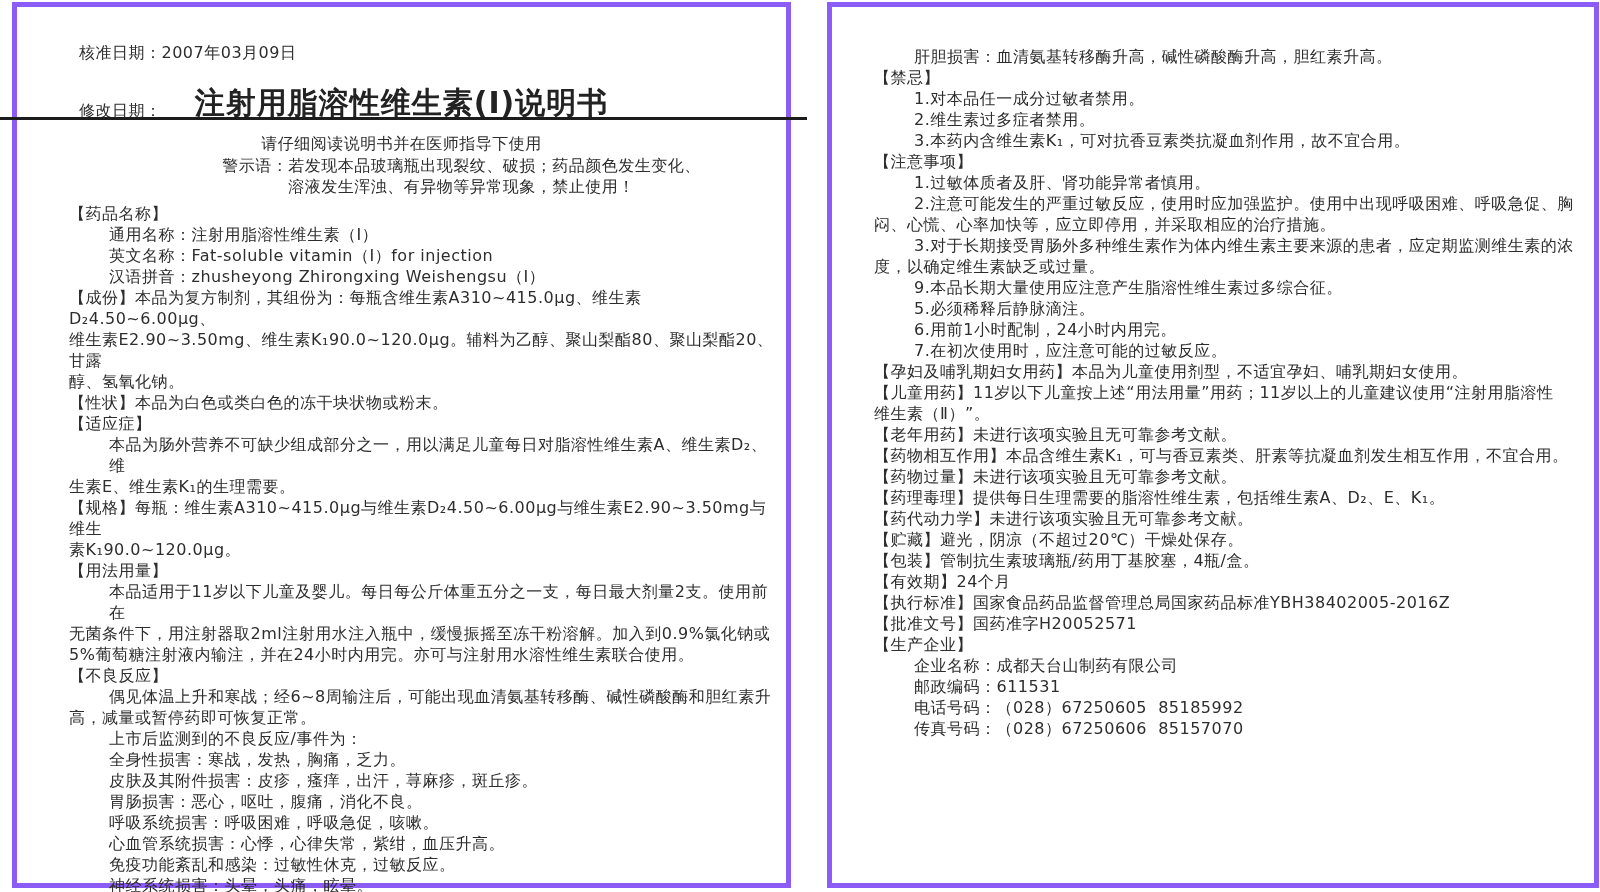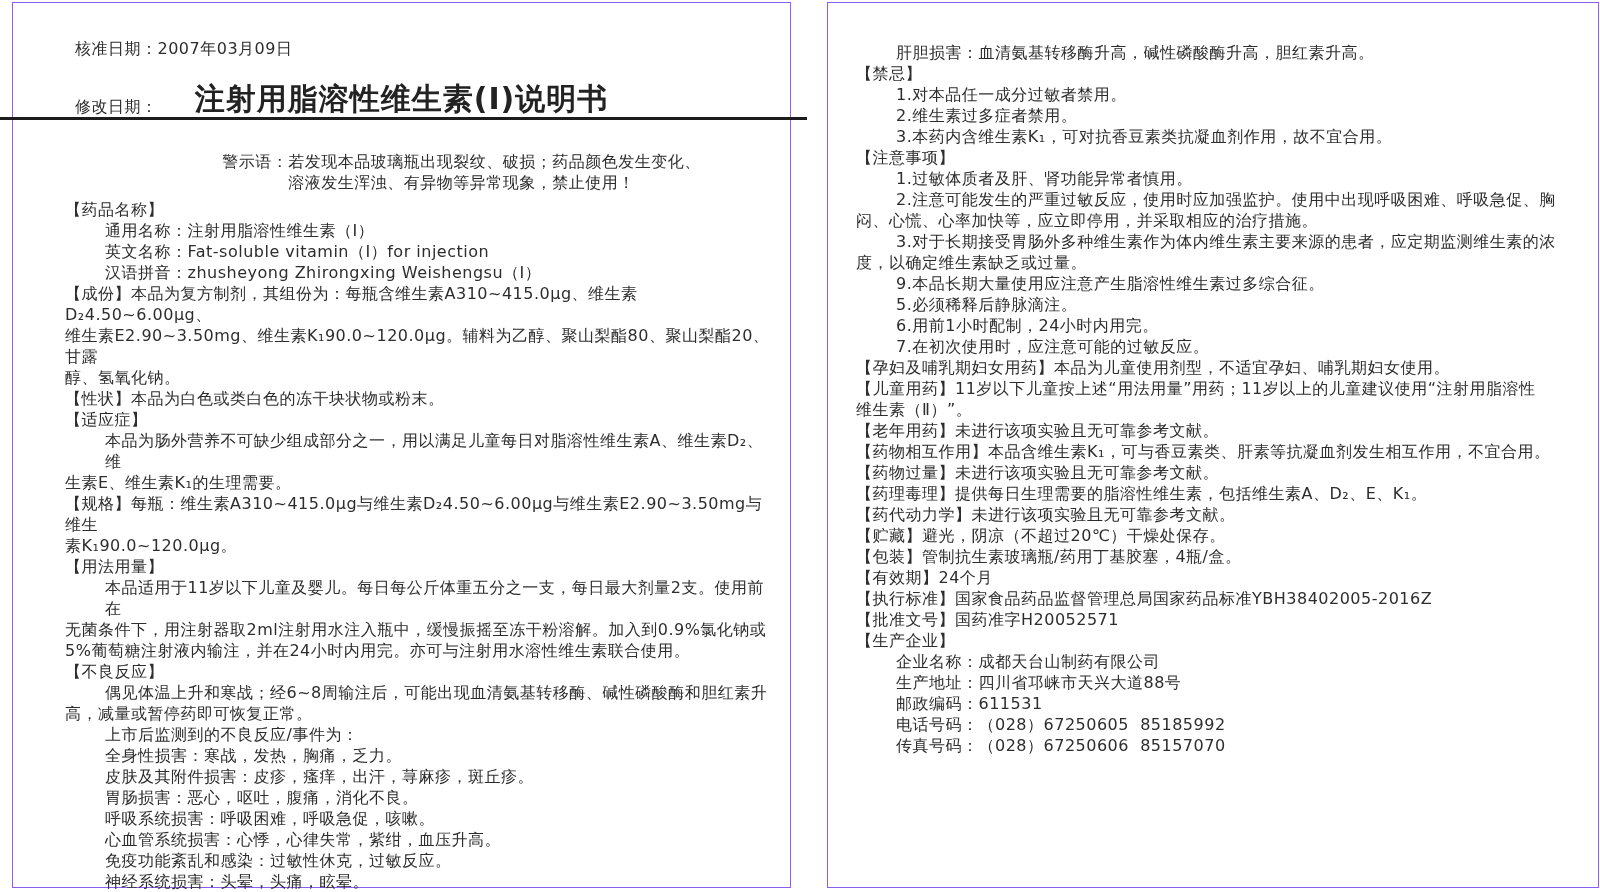--- a/index.html
+++ b/index.html
@@ -14,21 +14,21 @@
     height: 892px;
     background: #ffffff;
     overflow: hidden;
     color: #2d2d2d;
   }
   .page {
     position: absolute;
     top: 2px;
     height: 886px;
     background: #ffffff;
-    border: 1px solid #8b5cf6;
+    border: 5px solid #8b5cf6;
     box-sizing: border-box;
   }
   #left-page  { left: 12px;  width: 779px; }
   #right-page { left: 827px; width: 772px; }
 
   .hdr-line {
     position: absolute;
     left: 62px;
     font-size: 16px;
     letter-spacing: 0.5px;
@@ -79,39 +79,40 @@
     line-height: 21px;
   }
 
   .body-col {
     position: absolute;
     font-size: 16px;
     line-height: 21px;
     letter-spacing: 0.5px;
   }
   #left-body  { left: 52px; top: 196px; width: 712px; }
-  #right-body { left: 28px; top: 39px;  width: 706px; }
+  #right-body { left: 42px; top: 39px;  width: 706px; }
 
   .line {
     white-space: pre-wrap;
     min-height: 21px;
   }
   .line.indent { padding-left: 40px; }
 </style>
 </head>
 <body>
 
 <div id="canvas">
 
   <div class="page" id="left-page">
     <div class="hdr-line" id="approval-date">核准日期：2007年03月09日</div>
     <div class="hdr-line" id="revision-date">修改日期：</div>
 
     <div id="doc-title">注射用脂溶性维生素(Ⅰ)说明书</div>
 
+    <div id="notice-line">请仔细阅读说明书并在医师指导下使用</div>
 
     <div id="warning-block">
       <div>警示语：若发现本品玻璃瓶出现裂纹、破损；药品颜色发生变化、</div>
       <div>溶液发生浑浊、有异物等异常现象，禁止使用！</div>
     </div>
 
     <div class="body-col" id="left-body">
         <div class="line">【药品名称】</div>
         <div class="line indent">通用名称：注射用脂溶性维生素（Ⅰ）</div>
         <div class="line indent">英文名称：Fat-soluble vitamin（Ⅰ）for injection</div>
@@ -168,21 +169,20 @@
         <div class="line">【药物过量】未进行该项实验且无可靠参考文献。</div>
         <div class="line">【药理毒理】提供每日生理需要的脂溶性维生素，包括维生素A、D₂、E、K₁。</div>
         <div class="line">【药代动力学】未进行该项实验且无可靠参考文献。</div>
         <div class="line">【贮藏】避光，阴凉（不超过20℃）干燥处保存。</div>
         <div class="line">【包装】管制抗生素玻璃瓶/药用丁基胶塞，4瓶/盒。</div>
         <div class="line">【有效期】24个月</div>
         <div class="line">【执行标准】国家食品药品监督管理总局国家药品标准YBH38402005-2016Z</div>
         <div class="line">【批准文号】国药准字H20052571</div>
         <div class="line">【生产企业】</div>
         <div class="line indent">企业名称：成都天台山制药有限公司</div>
-        <div class="line indent">生产地址：四川省邛崃市天兴大道88号</div>
         <div class="line indent">邮政编码：611531</div>
         <div class="line indent">电话号码：（028）67250605  85185992</div>
         <div class="line indent">传真号码：（028）67250606  85157070</div>
       </div>
   </div>
 
   <div id="title-divider"></div>
 
 </div>
 

